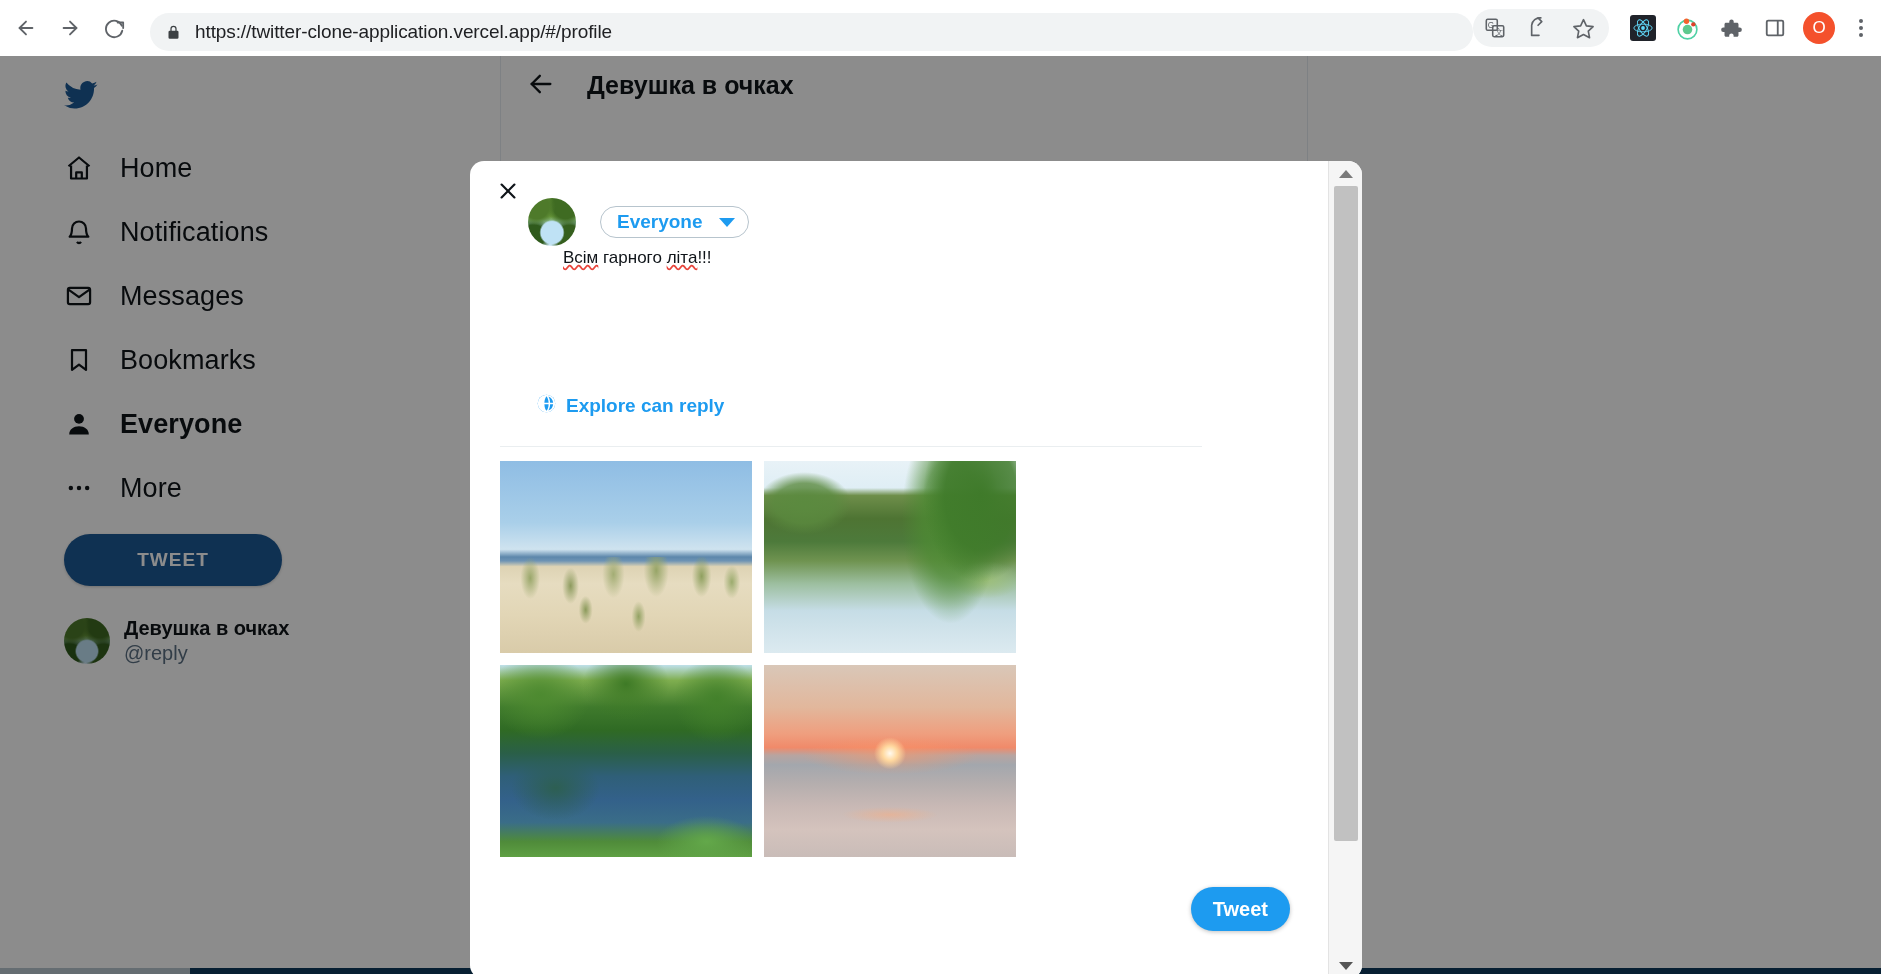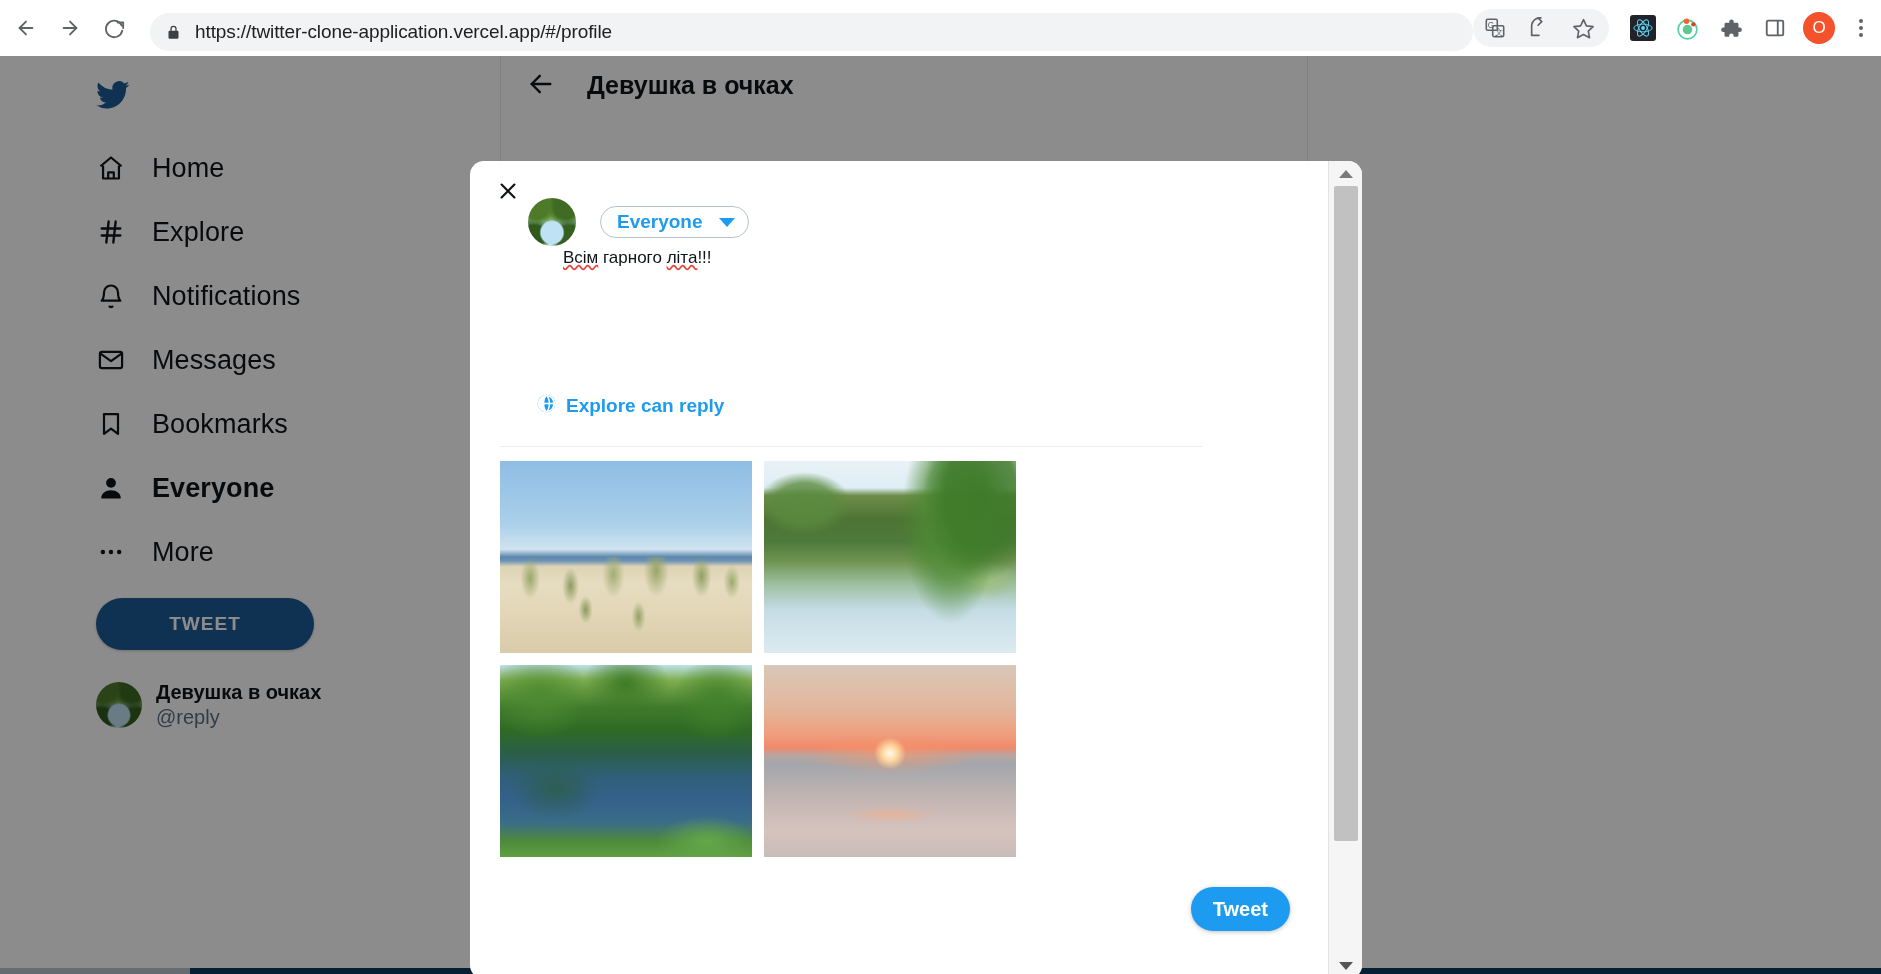--- a/index.html
+++ b/index.html
@@ -85,21 +85,21 @@
     overflow: hidden;
   }
 
   
   #app-root { position:absolute; inset:0; background:#ffffff; }
 
   #sidebar {
     position: absolute; left: 0; top: 0;
     width: 500px; height: 918px;
     background: #ffffff;
-    padding-left: 96px;
+    padding-left: 64px;
     padding-top: 22px;
   }
   #twitter-logo { width: 34px; height: 34px; color: #1d5a96; margin-bottom: 24px; }
 
   .nav-item {
     display: flex; align-items: center;
     height: 64px;
     gap: 26px;
     color: #0f1419;
   }
@@ -466,31 +466,20 @@
         <span class="ico">
           <svg width="28" height="28" viewBox="0 0 24 24" fill="none" stroke="currentColor" stroke-width="1.9" stroke-linejoin="round">
               <path d="M3 10.5 12 3l9 7.5"></path>
               <path d="M5.2 9.8V21h13.6V9.8"></path>
               <path d="M9.6 21v-5.2h4.8V21"></path>
             </svg>
         </span>
         <span class="lbl">Home</span>
       </div>
 
-      <div class="nav-item">
-        <span class="ico">
-          <svg width="28" height="28" viewBox="0 0 24 24" fill="none" stroke="currentColor" stroke-width="2" stroke-linecap="round">
-              <line x1="4" y1="9" x2="20" y2="9"></line>
-              <line x1="4" y1="15" x2="20" y2="15"></line>
-              <line x1="10" y1="3" x2="8" y2="21"></line>
-              <line x1="16" y1="3" x2="14" y2="21"></line>
-            </svg>
-        </span>
-        <span class="lbl">Explore</span>
-      </div>
 
       <div class="nav-item">
         <span class="ico">
           <svg width="28" height="28" viewBox="0 0 24 24" fill="none" stroke="currentColor" stroke-width="1.9" stroke-linejoin="round">
               <path d="M18 9a6 6 0 1 0-12 0c0 5-2 7-2 7h16s-2-2-2-7z"></path>
               <path d="M10.3 20.5a2 2 0 0 0 3.4 0"></path>
             </svg>
         </span>
         <span class="lbl">Notifications</span>
       </div>

